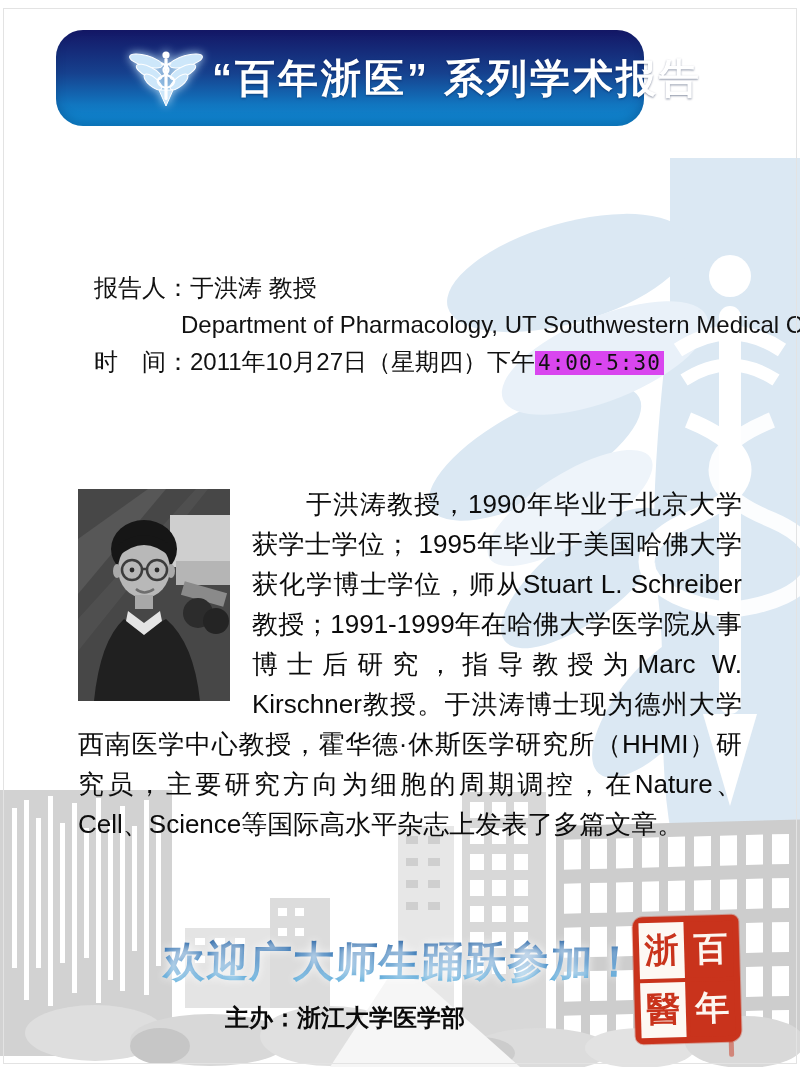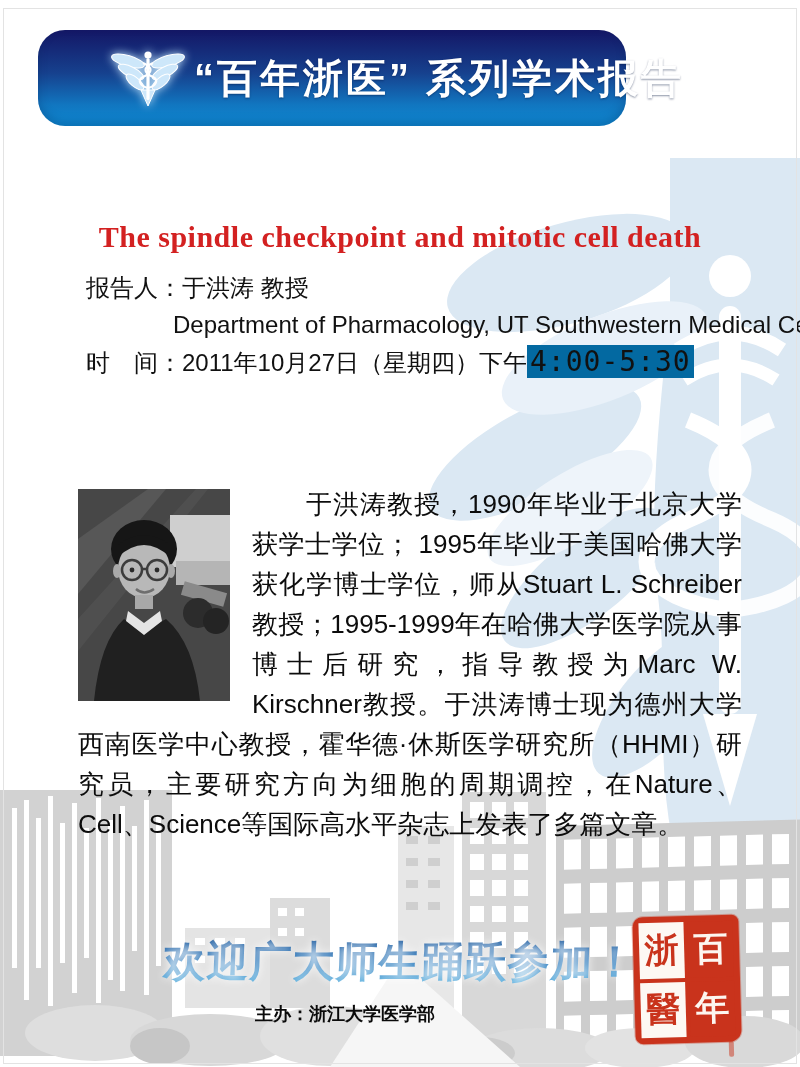--- a/index.html
+++ b/index.html
@@ -9,21 +9,21 @@
   }
   .page-frame{position:absolute;left:3px;top:8px;right:3px;bottom:3px;
     border:1px solid #e3e3e3;pointer-events:none;z-index:5;}
 
   
   .caduceus-watermark{position:absolute;left:420px;top:158px;width:380px;height:680px;z-index:0;}
   .buildings-watermark{position:absolute;left:0;top:778px;width:800px;height:289px;z-index:0;}
 
   
   .banner{
-    position:absolute;left:38px;top:30px;width:588px;height:96px;border-radius:27px;
+    position:absolute;left:56px;top:30px;width:588px;height:96px;border-radius:27px;
     background:linear-gradient(180deg,#141766 0%,#16418e 45%,#1176c0 78%,#0e89d2 100%);
     display:flex;align-items:center;z-index:2;
     box-shadow:inset 0 -4px 10px rgba(0,30,80,.25);
   }
   .banner-logo{margin-left:72px;width:76px;height:64px;flex:0 0 auto;
     filter:drop-shadow(0 0 5px rgba(200,235,255,.95));}
   .banner-title{
     color:#ffffff;font-size:40px;font-weight:bold;letter-spacing:3px;margin-left:8px;
     font-family:"Liberation Sans",sans-serif;white-space:nowrap;
     text-shadow:0 1px 2px rgba(0,20,60,.45);
@@ -31,24 +31,24 @@
 
   
   .lecture-title{
     position:absolute;left:0;right:0;top:200px;text-align:center;z-index:2;
     font-family:"Liberation Serif",serif;font-weight:bold;font-size:30px;
     color:#d32121;letter-spacing:.5px;
   }
 
   
   .info{position:absolute;left:78px;top:276px;width:672px;z-index:2;font-size:24px;}
-  .info p{margin:0 8px 12px;line-height:24.8px;white-space:nowrap;}
+  .info p{margin:0 16px 12px;line-height:24.8px;white-space:nowrap;}
   .info .indent{padding-left:87px;}
   .time-value{
-    background:#0369a1;font-family:"DejaVu Sans Mono",monospace;font-size:28px;
+    background:#d946ef;font-family:"DejaVu Sans Mono",monospace;font-size:21px;
     letter-spacing:1px;padding:0 3px;
   }
 
   
   .bio{position:absolute;left:78px;top:484px;width:664px;z-index:2;
     font-size:26px;line-height:40px;text-align:justify;color:#0c0c0c;}
   .bio-photo{float:left;width:152px;height:212px;margin:5px 22px 8px 0;
     background:#444;}
   .bio-photo svg{display:block;}
 
@@ -57,21 +57,21 @@
     position:absolute;left:0;right:0;top:934px;text-align:center;z-index:2;
     font-size:42px;font-weight:900;letter-spacing:1px;white-space:nowrap;
     background:linear-gradient(180deg,#0d4a92 0%,#1b6cb4 45%,#4aa6da 85%);
     -webkit-background-clip:text;background-clip:text;
     -webkit-text-fill-color:transparent;color:#1a6ab5;
     text-shadow:0 0 8px rgba(255,255,255,.95);
     transform:skewX(-2deg);
   }
   .organizer{
     position:absolute;left:0;right:110px;top:1002px;text-align:center;z-index:2;
-    font-family:"Liberation Serif",serif;font-weight:bold;font-size:18px;color:#0a0a0a;
+    font-family:"Liberation Serif",serif;font-weight:bold;font-size:24px;color:#0a0a0a;
     white-space:nowrap;
   }
 
   
   .seal{
     position:absolute;left:634px;top:916px;width:106px;height:127px;z-index:3;
     background:#c9331c;border-radius:10px 7px 12px 8px;transform:rotate(-1.6deg);
     padding:6px;box-sizing:border-box;
     display:grid;grid-template-columns:1fr 1fr;grid-template-rows:1fr 1fr;gap:4px;
     box-shadow:0 0 0 1px rgba(201,51,28,.35);
@@ -248,21 +248,20 @@
         <path d="M31 44 L38 60 L45 44 Z"></path>
       </g>
       <circle cx="38" cy="9" r="3.6" fill="#ffffff"></circle>
       <rect x="36.4" y="12" width="3.2" height="42" rx="1.6" fill="#ffffff"></rect>
       <path d="M33 17 C43 21 43 27 33 31 C27 34 30 40 38 42" stroke="#ffffff" stroke-width="2.2" fill="none"></path>
       <path d="M43 17 C33 21 33 27 43 31 C49 34 46 40 38 42" stroke="#ffffff" stroke-width="2.2" fill="none"></path>
     </svg>
     <div class="banner-title">“百年浙医” 系列学术报告</div>
   </div>
 
-  <h1 class="lecture-title">The spindle checkpoint and mitotic cell death</h1>
 
   <div class="info">
     <p><span>报告人：</span><span>于洪涛 教授</span></p>
     <p class="indent"><span>Department of Pharmacology, UT Southwestern Medical Center</span></p>
     <p><span>时　间：</span><span>2011年10月27日（星期四）下午</span><span class="time-value">4:00-5:30</span></p>
   </div>
 
   <div class="bio">
     <div class="bio-photo">
       <svg viewBox="0 0 152 212" width="152" height="212" xmlns="http://www.w3.org/2000/svg" aria-hidden="true">
@@ -283,21 +282,21 @@
         <circle cx="79" cy="81" r="10" fill="none" stroke="#3c3c3c" stroke-width="2.5"></circle>
         <line x1="64" y1="80" x2="69" y2="80" stroke="#3c3c3c" stroke-width="2.5"></line>
         <circle cx="54" cy="81" r="2.4" fill="#2a2a2a"></circle>
         <circle cx="79" cy="81" r="2.4" fill="#2a2a2a"></circle>
         <path d="M58 100 Q66 107 76 100" stroke="#6e6e6e" stroke-width="2.4" fill="none"></path>
         <rect x="57" y="106" width="18" height="14" fill="#a8a8a8"></rect>
         <path d="M16 212 Q22 152 46 130 L66 142 L88 130 Q116 154 122 212 Z" fill="#202020"></path>
         <path d="M50 122 L66 134 L82 122 L84 132 L66 146 L48 132 Z" fill="#e4e4e4"></path>
       </svg>
     </div>
-    <span>　　于洪涛教授，1990年毕业于北京大学获学士学位； 1995年毕业于美国哈佛大学获化学博士学位，师从Stuart L. Schreiber教授；1995-1999年在哈佛大学医学院从事博士后研究，指导教授为Marc W. Kirschner教授。于洪涛博士现为德州大学西南医学中心教授，霍华德·休斯医学研究所（HHMI）研究员，主要研究方向为细胞的周期调控，在Nature、Cell、Science等国际高水平杂志上发表了多篇文章。</span>
+    <span>　　于洪涛教授，1990年毕业于北京大学获学士学位； 1995年毕业于美国哈佛大学获化学博士学位，师从Stuart L. Schreiber教授；1991-1999年在哈佛大学医学院从事博士后研究，指导教授为Marc W. Kirschner教授。于洪涛博士现为德州大学西南医学中心教授，霍华德·休斯医学研究所（HHMI）研究员，主要研究方向为细胞的周期调控，在Nature、Cell、Science等国际高水平杂志上发表了多篇文章。</span>
   </div>
 
   <div class="welcome">欢迎广大师生踊跃参加！</div>
 
   <div class="organizer"><span>主办：</span><span>浙江大学医学部</span></div>
 
   <div class="seal">
     <div class="seal-cell relief">浙</div>
     <div class="seal-cell carved">百</div>
     <div class="seal-cell relief">醫</div>

